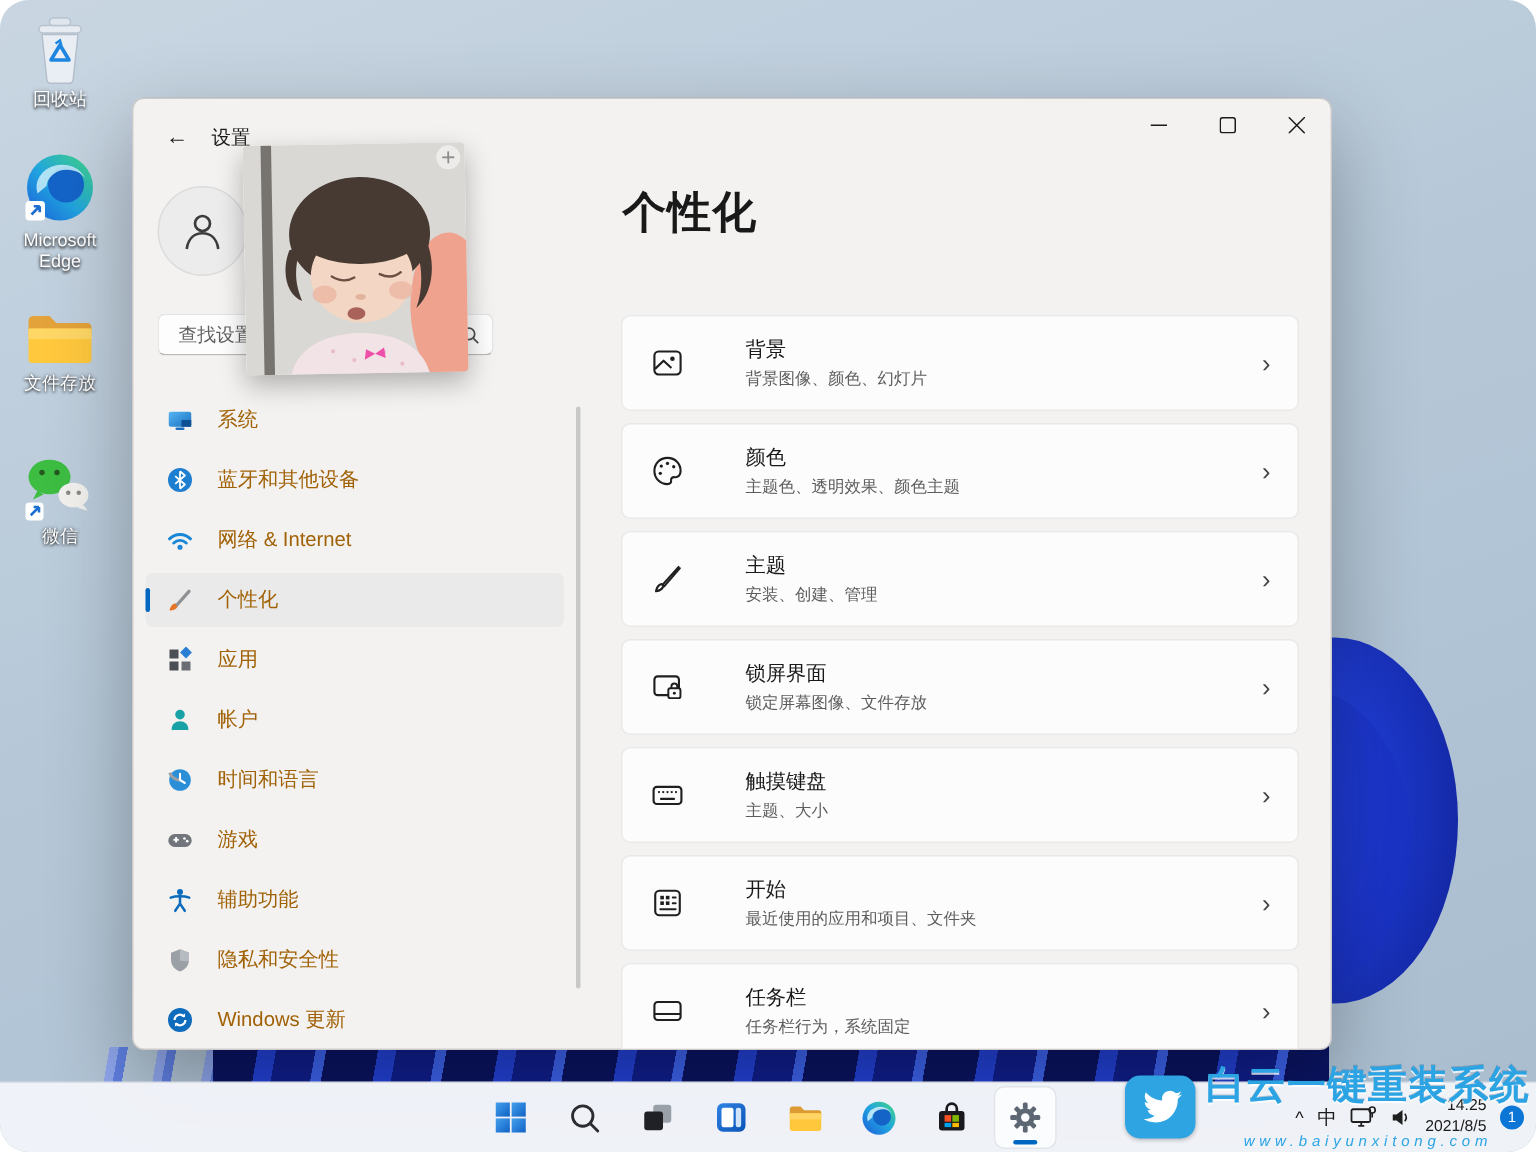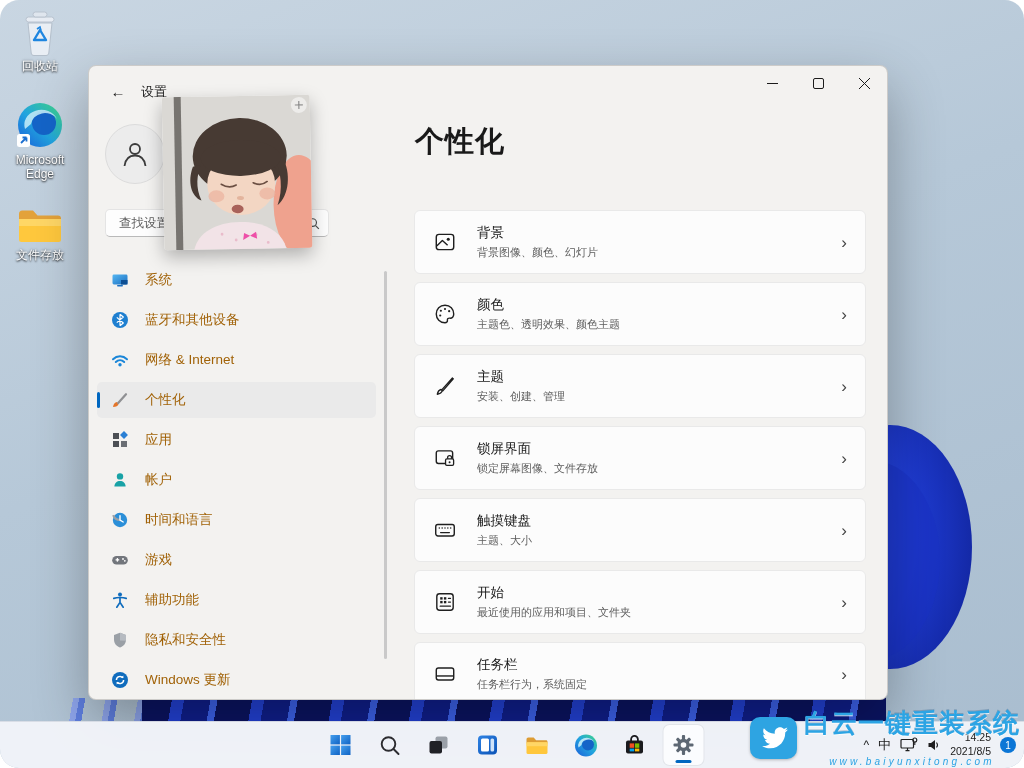--- a/index.html
+++ b/index.html
@@ -54,21 +54,21 @@
   .t1 .mini{top:-3px;width:44px;height:24px;background:#191922;}
   .t1 .pill{position:absolute;left:12px;top:2px;width:20px;height:7px;border-radius:2px;background:#e31020;}
   .t2 .mini{top:-6px;width:46px;height:27px;background:#ffffff;}
   .t2 .pill{position:absolute;left:13px;top:4px;width:20px;height:8px;border-radius:2px;background:#2b93a8;}
   .t3 .mini{top:-6px;width:46px;height:27px;background:#fdfdfd;}
   .t3 .pill{position:absolute;left:13px;top:4px;width:20px;height:8px;border-radius:2px;background:#5e7286;}
   .cards{position:absolute;left:0;top:144px;width:452px;display:flex;flex-direction:column;gap:8px;}
   .card{height:64px;background:#fcfcfc;border:1px solid #e9e9e9;border-radius:6px;box-sizing:border-box;
     display:flex;align-items:center;gap:20px;padding:0 18px;}
   .card .cico{width:24px;height:24px;flex:0 0 24px;display:flex;}
-  .card .ctxt{display:flex;flex-direction:column;gap:3px;}
+  .card .ctxt{display:flex;flex-direction:column;gap:3px;margin-left:20px;}
   .card .ctitle{font-size:13.5px;color:#191919;}
   .card .csub{font-size:11px;color:#5d5d5d;}
   .card .chev{margin-left:auto;font-size:17px;color:#454545;line-height:1;}
   
   .photo{position:absolute;left:163px;top:96px;width:148px;height:153px;z-index:30;
     transform:rotate(-1deg);border-radius:3px;overflow:hidden;box-shadow:0 7px 18px rgba(0,0,0,.28);}
   
   .taskbar{position:absolute;left:0;bottom:0;width:1024px;height:46px;z-index:20;
     background:rgba(241,244,249,.96);border-top:1px solid rgba(110,125,150,.18);}
   .tb-center{position:absolute;left:50%;top:3px;transform:translateX(-50%);display:flex;gap:9px;}
@@ -148,20 +148,37 @@
     <span class="glyph">
       <svg width="50" height="44" viewBox="0 0 50 44">
         <path d="M4,11 C4,9 5.2,7.6 7.2,7.6 H18 L22.5,12.4 H43 C45,12.4 46,13.6 46,15.6 V19 H4 Z" fill="#e3a23a"></path>
         <rect x="4" y="16" width="42" height="23" rx="2.5" fill="#ffc83d"></rect>
         <rect x="4" y="16" width="42" height="7" fill="#ffd766"></rect>
       </svg>
     </span>
     <div class="lbl">文件存放</div>
   </div>
 
+  <div class="dicon" style="left:1px;top:303px;">
+    <span class="glyph">
+      <svg width="52" height="46" viewBox="0 0 52 46">
+        <ellipse cx="19" cy="15" rx="14" ry="11.5" fill="#3dbd42"></ellipse>
+        <path d="M11,24 l-3,6 l7,-3.4 Z" fill="#3dbd42"></path>
+        <circle cx="14" cy="12" r="1.8" fill="#23571f"></circle>
+        <circle cx="24" cy="12" r="1.8" fill="#23571f"></circle>
+        <ellipse cx="35" cy="27" rx="10" ry="8.2" fill="#f2f1ee"></ellipse>
+        <path d="M41,33 l3.5,4.5 l-7,-2.2 Z" fill="#f2f1ee"></path>
+        <circle cx="31.5" cy="25.5" r="1.5" fill="#8a8a84"></circle>
+        <circle cx="38.5" cy="25.5" r="1.5" fill="#8a8a84"></circle>
+        <rect x="3" y="32" width="12" height="12" rx="2.5" fill="#fff"></rect>
+        <path d="M6.5,40.5 L12,35 M12,35 h-3.6 M12,35 v3.6" stroke="#1b6fd0" stroke-width="1.7" fill="none"></path>
+      </svg>
+    </span>
+    <div class="lbl">微信</div>
+  </div>
 
   <div class="win">
     <div class="back-btn">←</div>
     <div class="win-title">设置</div>
     <div class="win-controls">
       <div class="wc">
         <svg width="11" height="11" viewBox="0 0 11 11">
             <line x1="0" y1="5.5" x2="11" y2="5.5" stroke="#1b1b1b" stroke-width="1"></line>
           </svg>
       </div>

